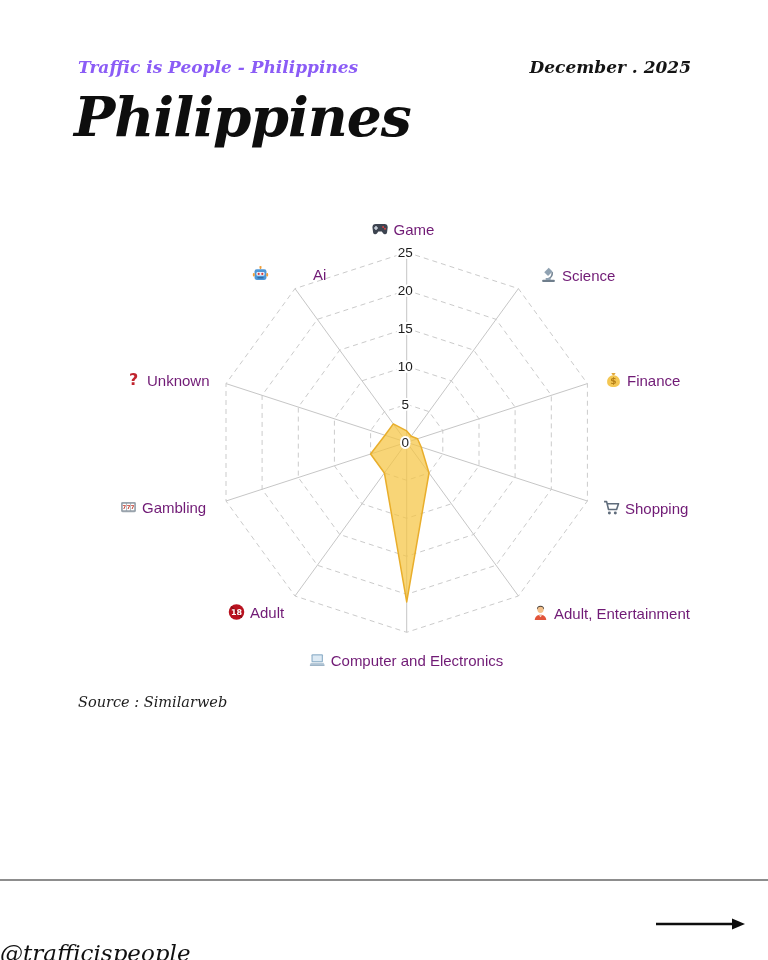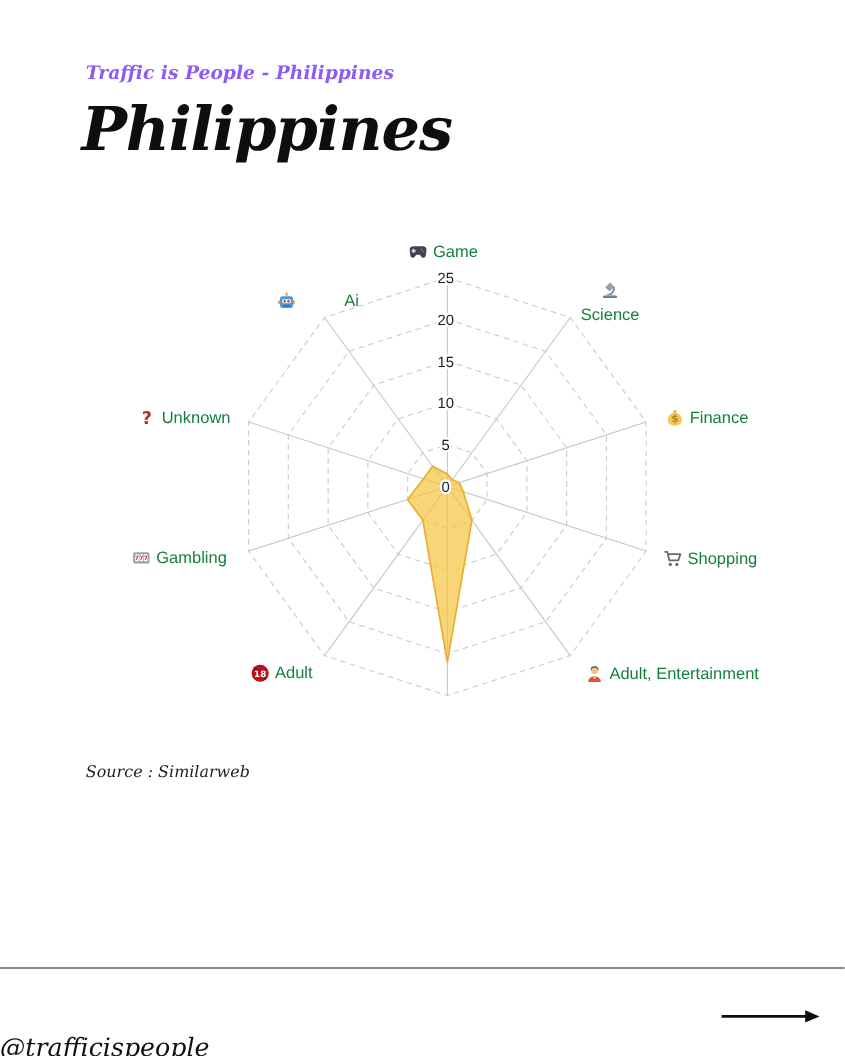--- a/index.html
+++ b/index.html
@@ -11,26 +11,26 @@
   .kicker{position:absolute;left:78px;top:57px;font-family:"DejaVu Serif",serif;
           font-style:italic;font-weight:700;font-size:17px;color:#8b5cf6;}
   .date{position:absolute;right:77px;top:57px;font-family:"DejaVu Serif",serif;
         font-style:italic;font-weight:700;font-size:17px;color:#141414;}
   .title{position:absolute;left:74px;top:84px;margin:0;font-family:"DejaVu Serif",serif;
          font-style:italic;font-weight:700;font-size:55px;color:#0e0e0e;letter-spacing:-1px;}
 
   
   .chart-area{position:absolute;inset:0;}
   #radar-svg{position:absolute;left:0;top:0;}
-  .cat-label{position:absolute;display:flex;align-items:center;gap:5px;white-space:nowrap;
-             font-size:15px;color:#15803d;}
+  .cat-label{position:absolute;display:flex;align-items:flex-start;gap:5px;white-space:nowrap;
+             font-size:15px;color:#701a75;}
   .cat-label .ico{display:inline-flex;width:17px;height:17px;}
   .cat-label .ico svg{width:17px;height:17px;}
   #lbl-game{left:403px;top:229px;transform:translate(-50%,-50%);}
-  #lbl-science{left:528px;top:275px;transform:translate(0,-50%);flex-direction:column;}
+  #lbl-science{left:540px;top:275px;transform:translate(0,-50%);}
   #lbl-finance{left:605px;top:380px;transform:translate(0,-50%);}
   #lbl-shopping{left:603px;top:508px;transform:translate(0,-50%);}
   #lbl-arts{left:532px;top:613px;transform:translate(0,-50%);}
   #lbl-computer{left:406px;top:660px;transform:translate(-50%,-50%);}
   #lbl-adult{left:228px;top:612px;transform:translate(0,-50%);}
   #lbl-gambling{left:120px;top:507px;transform:translate(0,-50%);}
   #lbl-unknown{left:125px;top:380px;transform:translate(0,-50%);}
   #lbl-ai{left:252px;top:274px;transform:translate(0,-50%);gap:44px;}
 
   .source{position:absolute;left:78px;top:694px;font-family:"DejaVu Serif",serif;
@@ -41,20 +41,21 @@
   .handle{position:absolute;left:0;top:908px;width:768px;text-align:left;
           font-family:"DejaVu Serif",serif;font-style:italic;font-size:23px;color:#101010;margin-top:32px;}
   .arrow-wrap{position:absolute;left:652px;top:912px;width:96px;height:24px;cursor:pointer;}
 </style>
 </head>
 <body>
 
 <div class="page">
 
   <div class="kicker">Traffic is People - Philippines</div>
+  <div class="date">December . 2025</div>
   <h1 class="title">Philippines</h1>
 
   <div class="chart-area">
     <svg id="radar-svg" width="768" height="960" viewBox="0 0 768 960">
         <polygon points="406.7,404.3 429.0,411.6 442.8,430.6 442.8,454.0 429.0,473.0 406.7,480.3 384.4,473.0 370.6,454.0 370.6,430.6 384.4,411.6" fill="none" stroke="#cbcbcb" stroke-width="1" stroke-dasharray="5,4"></polygon>
         <polygon points="406.7,366.3 451.4,380.8 479.0,418.8 479.0,465.8 451.4,503.8 406.7,518.3 362.0,503.8 334.4,465.8 334.4,418.8 362.0,380.8" fill="none" stroke="#cbcbcb" stroke-width="1" stroke-dasharray="5,4"></polygon>
         <polygon points="406.7,328.3 473.7,350.1 515.1,407.1 515.1,477.5 473.7,534.5 406.7,556.3 339.7,534.5 298.3,477.5 298.3,407.1 339.7,350.1" fill="none" stroke="#cbcbcb" stroke-width="1" stroke-dasharray="5,4"></polygon>
         <polygon points="406.7,290.3 496.0,319.3 551.3,395.3 551.3,489.3 496.0,565.3 406.7,594.3 317.4,565.3 262.1,489.3 262.1,395.3 317.4,319.3" fill="none" stroke="#cbcbcb" stroke-width="1" stroke-dasharray="5,4"></polygon>
         <polygon points="406.7,252.3 518.4,288.6 587.4,383.6 587.4,501.0 518.4,596.0 406.7,632.3 295.0,596.0 226.0,501.0 226.0,383.6 295.0,288.6" fill="none" stroke="#cbcbcb" stroke-width="1" stroke-dasharray="5,4"></polygon>
         <line x1="406.7" y1="442.3" x2="406.7" y2="252.3" stroke="#c6c6c6" stroke-width="1"></line>
@@ -128,20 +129,31 @@
         <svg viewBox="0 0 16 16">
             <path d="M4.6 4.5a3.4 3.4 0 1 1 6.8 0z" fill="#4a4038"></path>
             <circle cx="8" cy="5" r="2.9" fill="#f3c08b"></circle>
             <path d="M2.6 14.6c0-3 2.4-5 5.4-5s5.4 2 5.4 5z" fill="#e2543a"></path>
             <path d="M6.5 10.2L8 12l1.5-1.8z" fill="#f6e7d4"></path>
           </svg>
       </span>
       <span class="txt">Adult, Entertainment</span>
     </div>
 
+    <div class="cat-label" id="lbl-computer">
+      <span class="ico">
+        <svg viewBox="0 0 16 16">
+            <rect x="2.6" y="2.6" width="10.8" height="7.6" rx="1" fill="#8fb0c9"></rect>
+            <rect x="3.7" y="3.7" width="8.6" height="5.4" fill="#ddeaf4"></rect>
+            <path d="M1 12.6h14l-1-2H2z" fill="#b6c9d8"></path>
+            <rect x="1" y="12.4" width="14" height="1.2" rx="0.6" fill="#9db4c6"></rect>
+          </svg>
+      </span>
+      <span class="txt">Computer and Electronics</span>
+    </div>
 
     <div class="cat-label" id="lbl-adult">
       <span class="ico">
         <svg viewBox="0 0 16 16">
             <circle cx="8" cy="8" r="7.3" fill="#b9121f"></circle>
             <path d="M2.9 2.9l10.2 10.2" stroke="#8c0d17" stroke-width="1.6"></path>
             <text x="8" y="11" font-size="7.5" font-weight="bold" text-anchor="middle" fill="#ffffff" font-family="DejaVu Sans,sans-serif">18</text>
           </svg>
       </span>
       <span class="txt">Adult</span>

